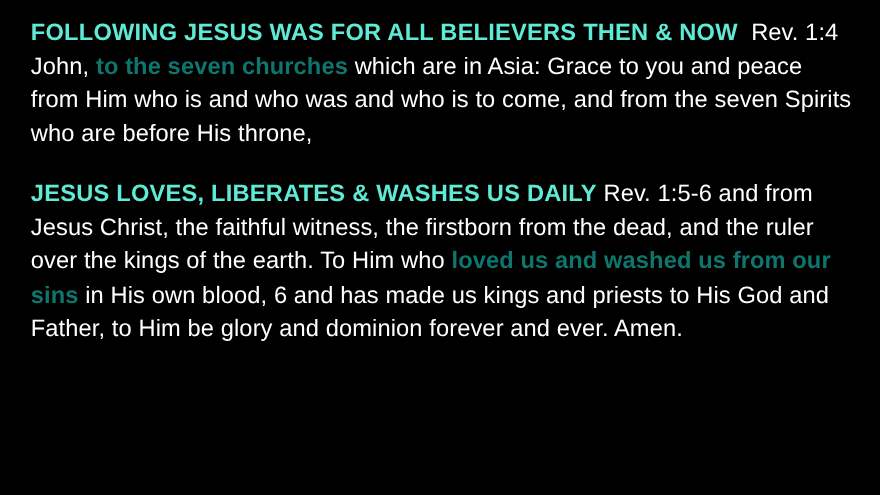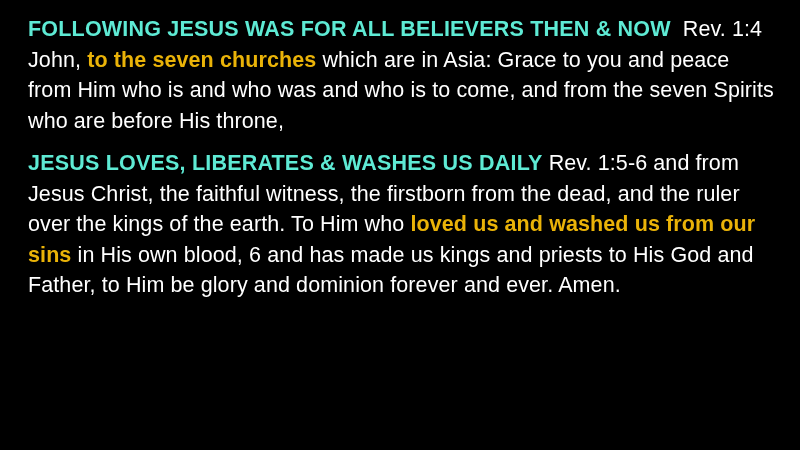--- a/index.html
+++ b/index.html
@@ -22,29 +22,29 @@
     padding: 14px 26px 10px 28px;
   }
   .block {
     color: #ffffff;
     font-size: 21.5px;
     line-height: 1.42;
     letter-spacing: 0.1px;
     text-align: left;
   }
   .block + .block {
-    margin-top: 12px;
+    margin-top: 25px;
   }
   .heading {
     color: #5eead4;
     font-weight: bold;
     letter-spacing: 0.2px;
   }
   .strong {
-    color: #eab308;
+    color: #0f766e;
     font-weight: bold;
   }
   .body-text {
     color: #ffffff;
     font-weight: normal;
   }
   .spacer {
     display: inline;
   }
 </style>

